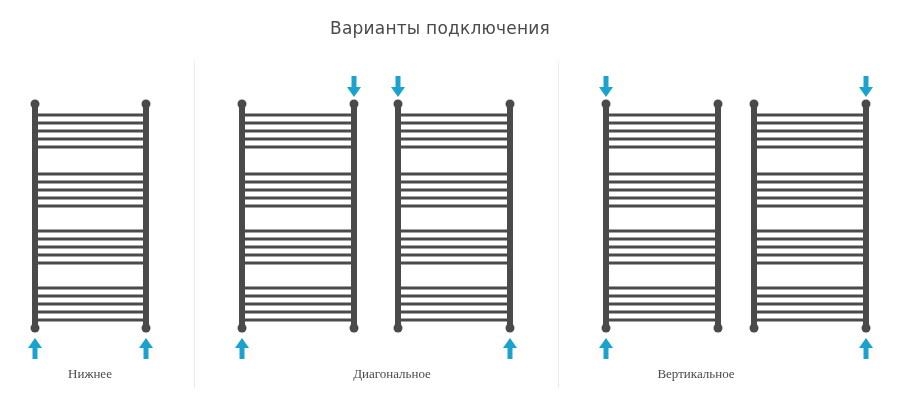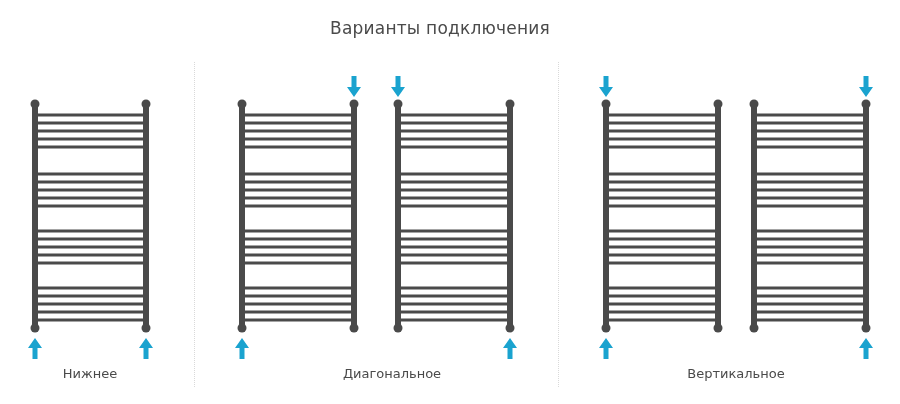--- a/index.html
+++ b/index.html
@@ -3,21 +3,21 @@
   <meta charset="utf-8">
   <style>
     html, body { margin: 0; padding: 0; background: #ffffff; }
     body { width: 900px; height: 404px; position: relative; overflow: hidden;
            font-family: "DejaVu Sans", "Liberation Sans", sans-serif; }
     .title { position: absolute; left: 0; top: 18px; width: 880px; text-align: center;
              font-size: 17px; color: #4a4a4a; letter-spacing: 0.2px; }
     .sep { position: absolute; top: 62px; height: 325px; width: 0;
            border-left: 1px dotted #d9d9d9; }
     .label { position: absolute; top: 366px; font-size: 13px; color: #4a4a4a;
-             text-align: center; transform: translateX(-50%); white-space: nowrap; }
+             text-align: center; transform: translateX(-50%); white-space: nowrap; font-family: Liberation Serif, serif; }
     svg.diagram { position: absolute; left: 0; top: 0; }
   </style>
 </head>
 <body>
 
 <div class="title">Варианты подключения</div>
 
 <div class="sep" style="left:194px"></div>
 <div class="sep" style="left:558px"></div>
 
@@ -179,13 +179,13 @@
     <g>
       <polygon points="863.5,76 868.5,76 868.5,87 873,87 866,97 859,87 863.5,87" fill="#1aa3cf"></polygon>
     </g>
     <g>
       <polygon points="866,338 873,348 868.5,348 868.5,359 863.5,359 863.5,348 859,348" fill="#1aa3cf"></polygon>
     </g>
   </svg>
 
 <div class="label" style="left:90px">Нижнее</div>
 <div class="label" style="left:392px">Диагональное</div>
-<div class="label" style="left:736px">Вертикальное</div>
+<div class="label" style="left:696px">Вертикальное</div>
 
 </body></html>

